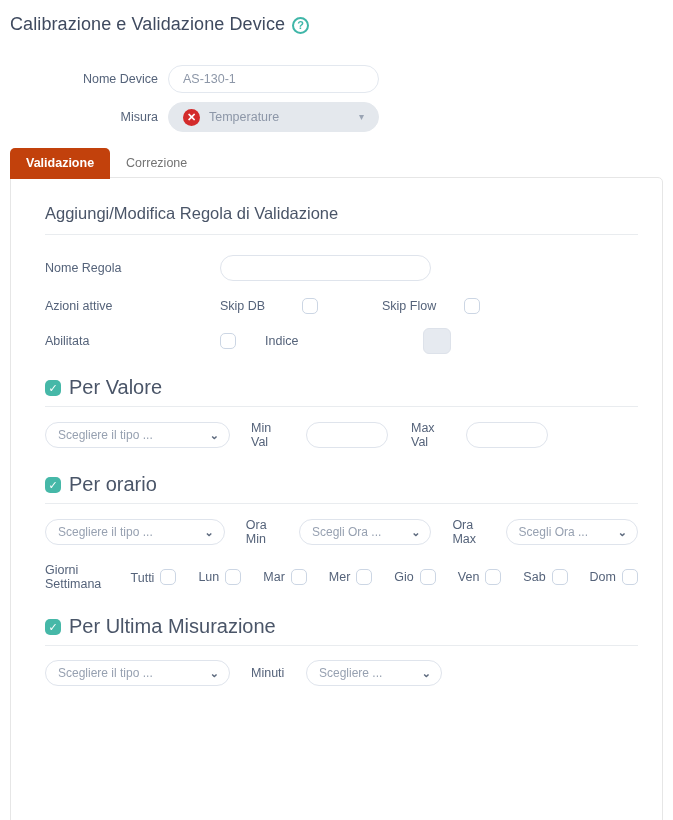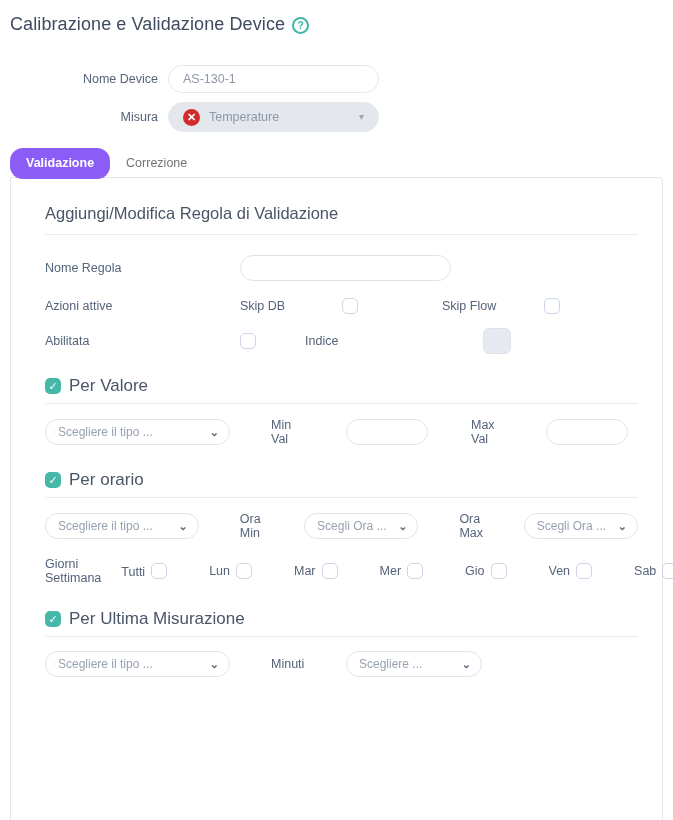--- a/index.html
+++ b/index.html
@@ -97,24 +97,23 @@
     align-items: flex-end;
     z-index: 3;
   }
   .tab {
     padding: 8px 16px 9px;
     font-size: 12.5px;
     border-radius: 5px 5px 0 0;
     cursor: pointer;
   }
   .tab.active {
-    background: #8b5cf6;
+    background: #c2410c;
     color: #ffffff;
     font-weight: 700;
-    border-radius: 13px;
   }
   .tab.inactive {
     background: transparent;
     color: #737373;
   }
 
   
   .card {
     position: absolute;
     left: 10px; top: 177px;
@@ -127,21 +126,21 @@
 
   .form-title {
     font-size: 16.5px;
     color: #4a5568;
     font-weight: 400;
     padding-bottom: 11px;
     border-bottom: 1px solid #e9ecef;
     margin: 0 0 20px 10px;
   }
 
-  .row { display: flex; align-items: center; gap: 20px; }
+  .row { display: flex; align-items: center; }
   .lbl {
     font-size: 12.5px;
     color: #55637a;
   }
 
   
   .pill {
     border: 1px solid #dfe4ec;
     border-radius: 14px;
     height: 26px;
@@ -192,21 +191,21 @@
   
   .sec-head {
     display: flex;
     align-items: center;
     gap: 8px;
     padding-bottom: 7px;
     border-bottom: 1px solid #e9ecef;
     margin: 0 0 14px 10px;
   }
   .sec-head .title {
-    font-size: 17px;
+    font-size: 20px;
     color: #4a5568;
   }
   .chk-toggle {
     width: 16px; height: 16px;
     border-radius: 5px;
     background: #46b8a8;
     color: #ffffff;
     font-size: 11px;
     line-height: 16px;
     text-align: center;

